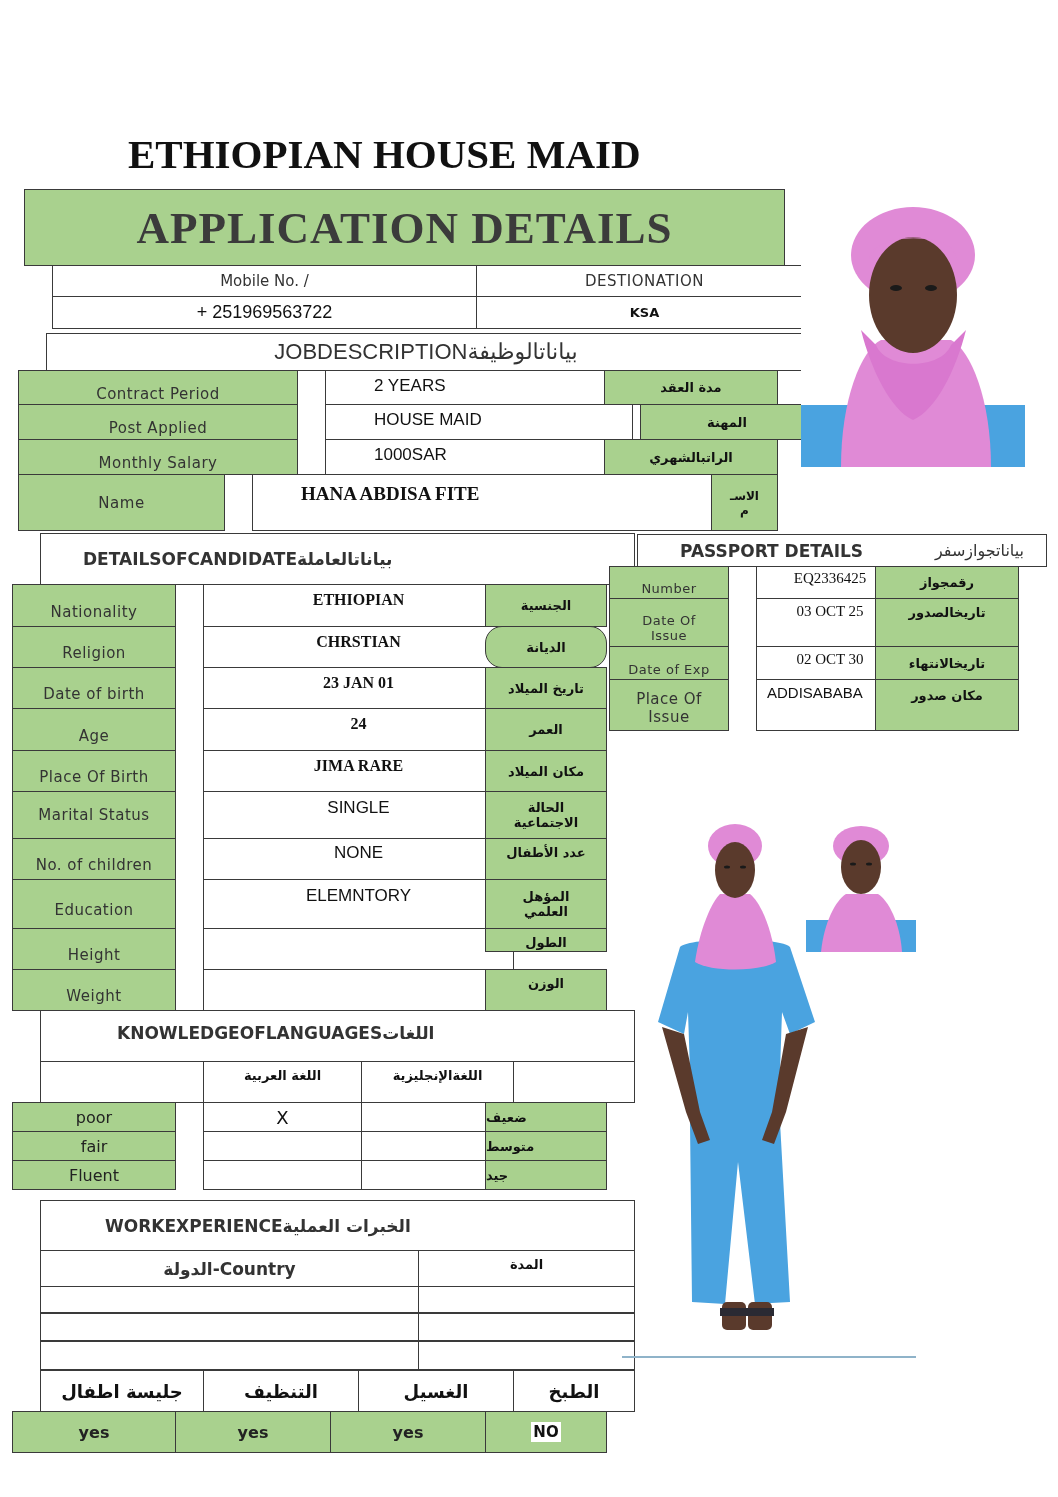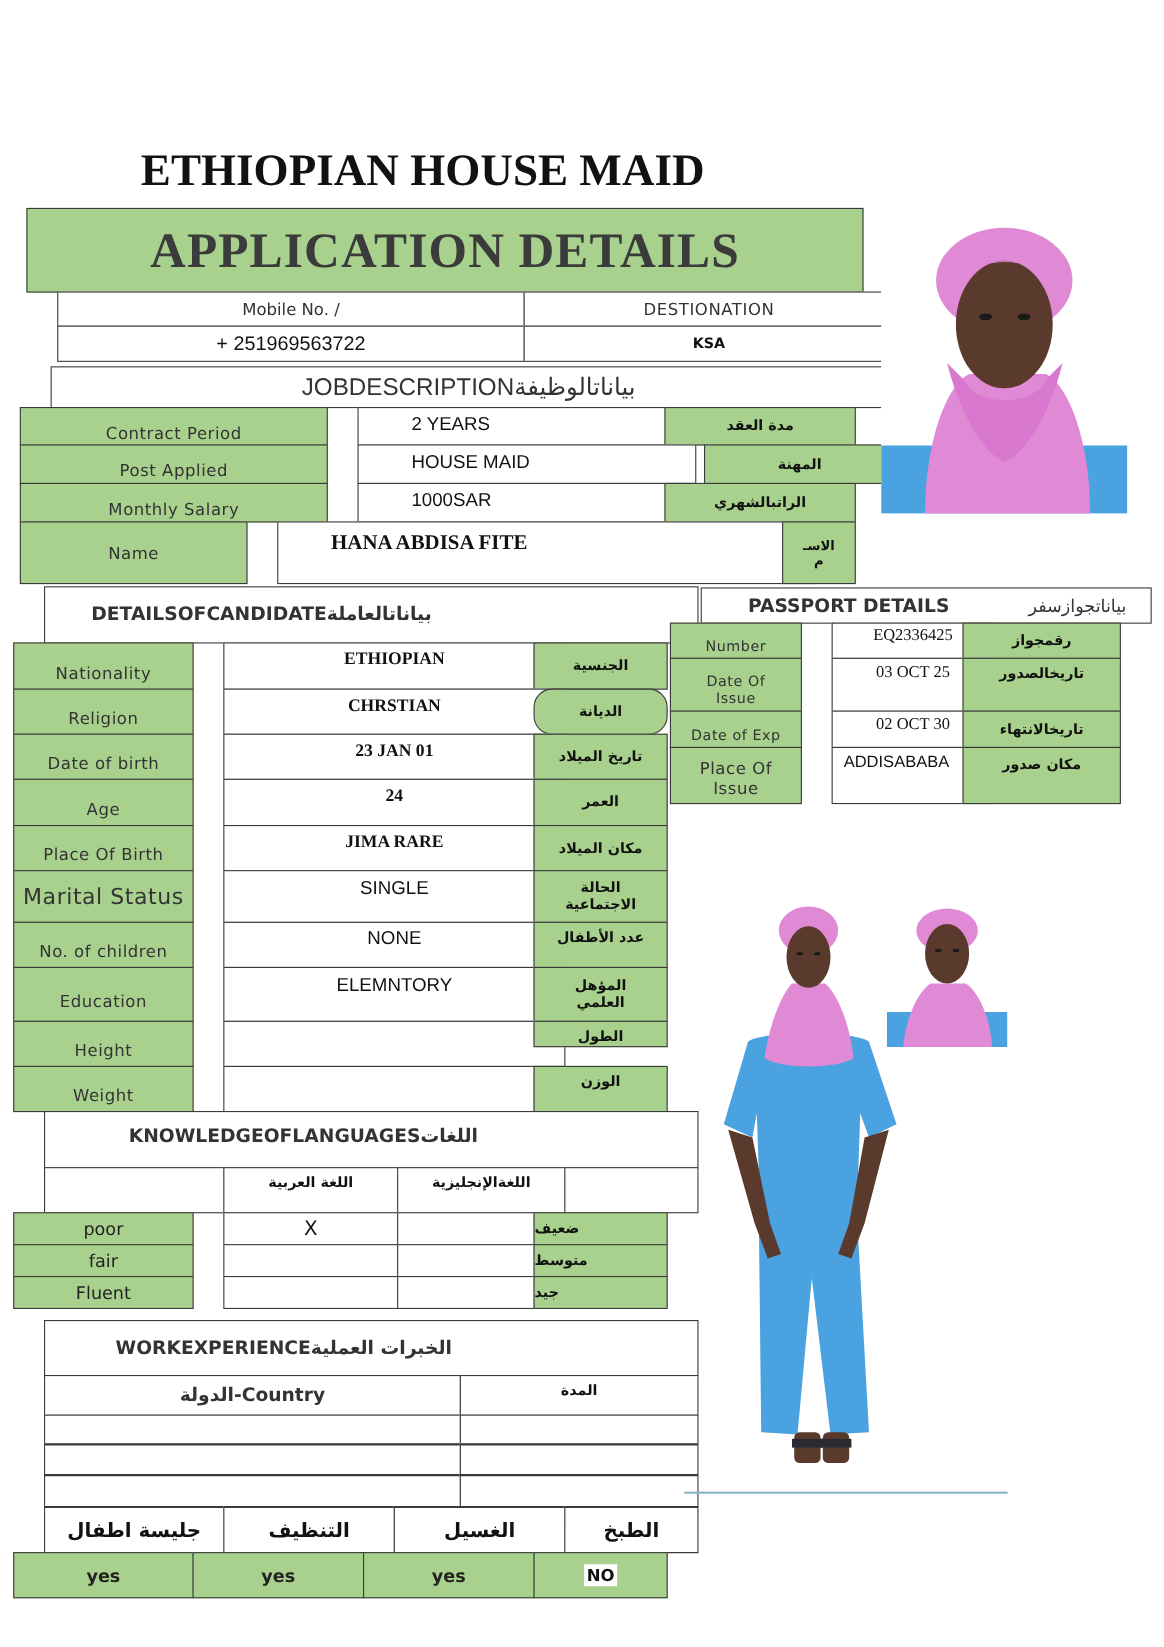--- a/index.html
+++ b/index.html
@@ -72,21 +72,21 @@
   <div class="cell g ar" style="left:485px; top:667px; width:122px; height:42px;">تاريخ الميلاد</div>
 
   <div class="cell g lbl" style="left:12px; top:708px; width:164px; height:43px;">Age</div>
   <div class="cell w val" style="left:175px; top:708px; width:311px; height:43px;">24</div>
   <div class="cell g ar" style="left:485px; top:708px; width:122px; height:43px;">العمر</div>
 
   <div class="cell g lbl" style="left:12px; top:750px; width:164px; height:42px;">Place Of Birth</div>
   <div class="cell w val" style="left:175px; top:750px; width:311px; height:42px;">JIMA RARE</div>
   <div class="cell g ar" style="left:485px; top:750px; width:122px; height:42px;">مكان الميلاد</div>
 
-  <div class="cell g" style="left:12px; top:791px; width:164px; height:48px; font-size:20px; color:#333; letter-spacing:0.5px;">Marital Status</div>
+  <div class="cell g" style="left:12px; top:791px; width:164px; height:48px; font-size:15px; color:#333; letter-spacing:0.5px;">Marital Status</div>
   <div class="cell w vals" style="left:175px; top:791px; width:311px; height:48px;">SINGLE</div>
   <div class="cell g ar" style="left:485px; top:791px; width:122px; height:48px; padding:0 14px;">الحالة الاجتماعية</div>
 
   <div class="cell g lbl" style="left:12px; top:838px; width:164px; height:42px;">No. of children</div>
   <div class="cell w vals" style="left:175px; top:838px; width:311px; height:42px; padding-top:4px;">NONE</div>
   <div class="cell g ar" style="left:485px; top:838px; width:122px; height:42px; align-items:flex-start; padding-top:6px;">عدد الأطفال</div>
 
   <div class="cell g lbl" style="left:12px; top:879px; width:164px; height:50px;">Education</div>
   <div class="cell w vals" style="left:175px; top:879px; width:311px; height:50px;">ELEMNTORY</div>
   <div class="cell g ar" style="left:485px; top:879px; width:122px; height:50px; padding:0 26px;">المؤهل العلمي</div>

